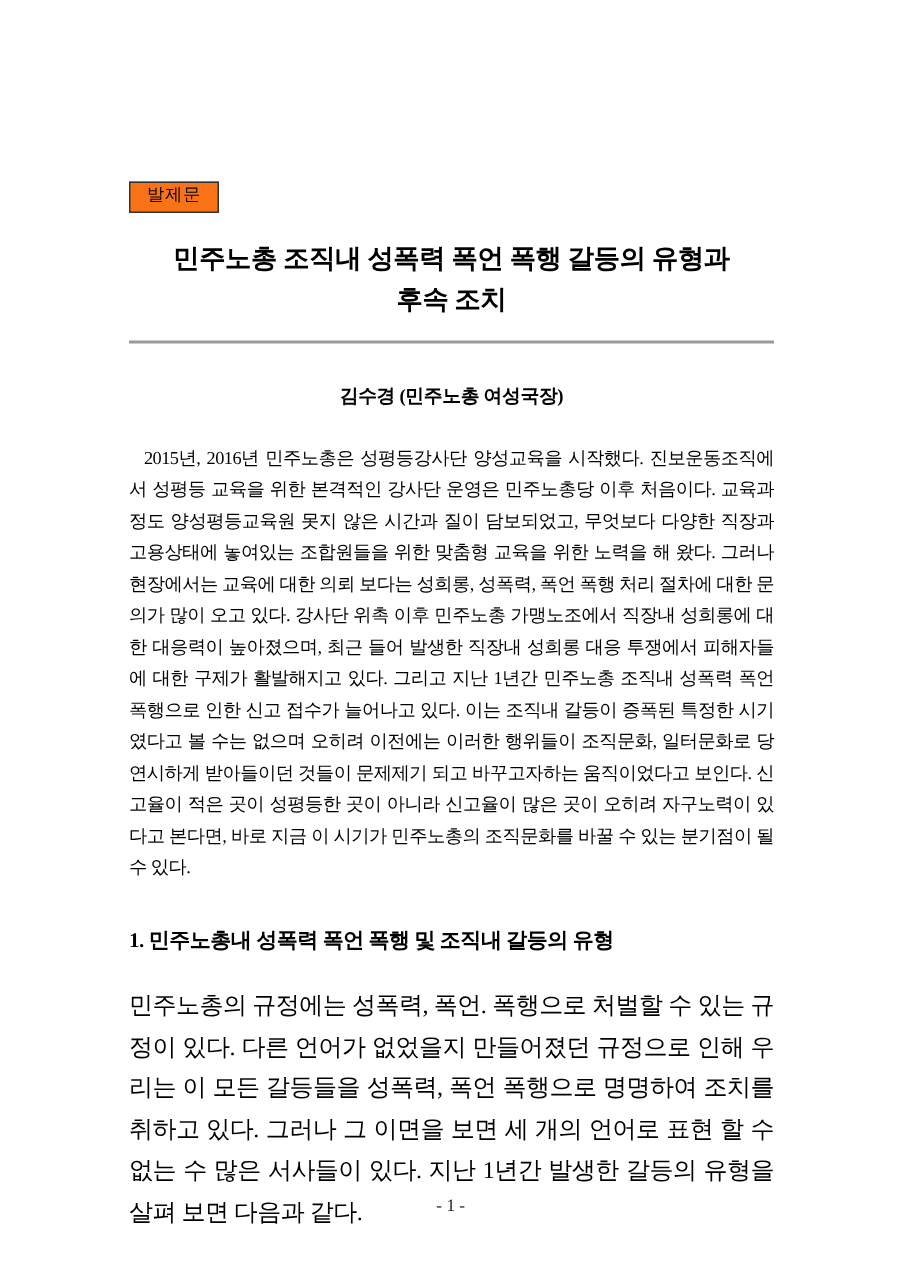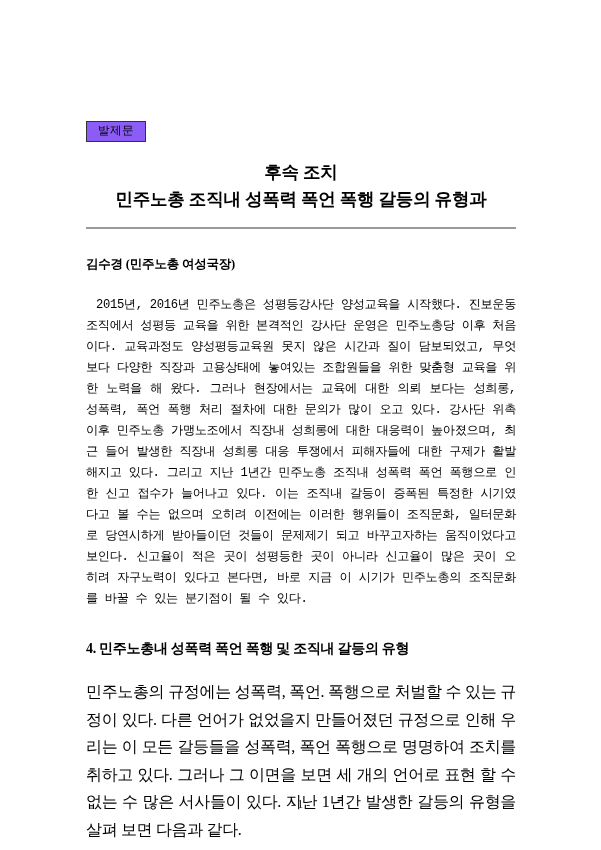--- a/index.html
+++ b/index.html
@@ -27,53 +27,52 @@
     top: 120px;
     width: 430px;
   }
   .badge {
     display: inline-block;
     border: 1px solid #333333;
     padding: 3px 11px 4px 11px;
     font-size: 11.5px;
     line-height: 1;
     letter-spacing: 0.5px;
-    background: #8b5cf6;
+    background: #f97316;
   }
   .title-block {
     margin-top: 17px;
     text-align: center;
   }
   .doc-title {
     font-size: 17.5px;
     font-weight: bold;
     line-height: 1.55;
     letter-spacing: -0.2px;
   }
   .rule {
     margin-top: 14px;
     height: 2.5px;
     background: #9a9a9a;
     width: 100%;
   }
   .byline {
     margin-top: 27px;
-    text-align: left;
+    text-align: center;
     font-size: 12.5px;
     font-weight: bold;
     letter-spacing: -0.2px;
   }
   .body-text {
     margin-top: 22px;
     font-size: 12.2px;
     line-height: 1.72;
     text-align: justify;
     letter-spacing: -0.35px;
     word-break: break-all;
-    font-family: Liberation Mono, monospace;
   }
   .body-text p {
     margin: 0;
   }
   .indent {
     text-indent: 10px;
   }
   .section-heading {
     margin-top: 28px;
     font-size: 14px;
@@ -101,33 +100,33 @@
 </style>
 </head>
 <body>
 
 <div class="page">
   <div class="content">
 
     <div class="badge">발제문</div>
 
     <div class="title-block">
+      <div class="doc-title">민주노총 조직내 성폭력 폭언 폭행 갈등의 유형과</div>
       <div class="doc-title">후속 조치</div>
-      <div class="doc-title">민주노총 조직내 성폭력 폭언 폭행 갈등의 유형과</div>
     </div>
 
     <div class="rule"></div>
 
     <div class="byline">김수경 (민주노총 여성국장)</div>
 
     <div class="body-text">
       <p class="indent"> 2015년, 2016년 민주노총은 성평등강사단 양성교육을 시작했다. 진보운동조직에서 성평등 교육을 위한 본격적인 강사단 운영은 민주노총당 이후 처음이다. 교육과정도 양성평등교육원 못지 않은 시간과 질이 담보되었고, 무엇보다 다양한 직장과 고용상태에 놓여있는 조합원들을 위한 맞춤형 교육을 위한 노력을 해 왔다. 그러나 현장에서는 교육에 대한 의뢰 보다는 성희롱, 성폭력, 폭언 폭행 처리 절차에 대한 문의가 많이 오고 있다. 강사단 위촉 이후 민주노총 가맹노조에서 직장내 성희롱에 대한 대응력이 높아졌으며, 최근 들어 발생한 직장내 성희롱 대응 투쟁에서 피해자들에 대한 구제가 활발해지고 있다. 그리고 지난 1년간 민주노총 조직내 성폭력 폭언 폭행으로 인한 신고 접수가 늘어나고 있다. 이는 조직내 갈등이 증폭된 특정한 시기였다고 볼 수는 없으며 오히려 이전에는 이러한 행위들이 조직문화, 일터문화로 당연시하게 받아들이던 것들이 문제제기 되고 바꾸고자하는 움직이었다고 보인다. 신고율이 적은 곳이 성평등한 곳이 아니라 신고율이 많은 곳이 오히려 자구노력이 있다고 본다면, 바로 지금 이 시기가 민주노총의 조직문화를 바꿀 수 있는 분기점이 될 수 있다.</p>
     </div>
 
-    <div class="section-heading">4. 민주노총내 성폭력 폭언 폭행 및 조직내 갈등의 유형</div>
+    <div class="section-heading">1. 민주노총내 성폭력 폭언 폭행 및 조직내 갈등의 유형</div>
 
     <div class="section-body">
       <p>민주노총의 규정에는 성폭력, 폭언. 폭행으로 처벌할 수 있는 규정이 있다. 다른 언어가 없었을지 만들어졌던 규정으로 인해 우리는 이 모든 갈등들을 성폭력, 폭언 폭행으로 명명하여 조치를 취하고 있다. 그러나 그 이면을 보면 세 개의 언어로 표현 할 수 없는 수 많은 서사들이 있다. 지난 1년간 발생한 갈등의 유형을 살펴 보면 다음과 같다.</p>
     </div>
 
   </div>
 
   <div class="page-number">- 1 -</div>
 </div>
 

